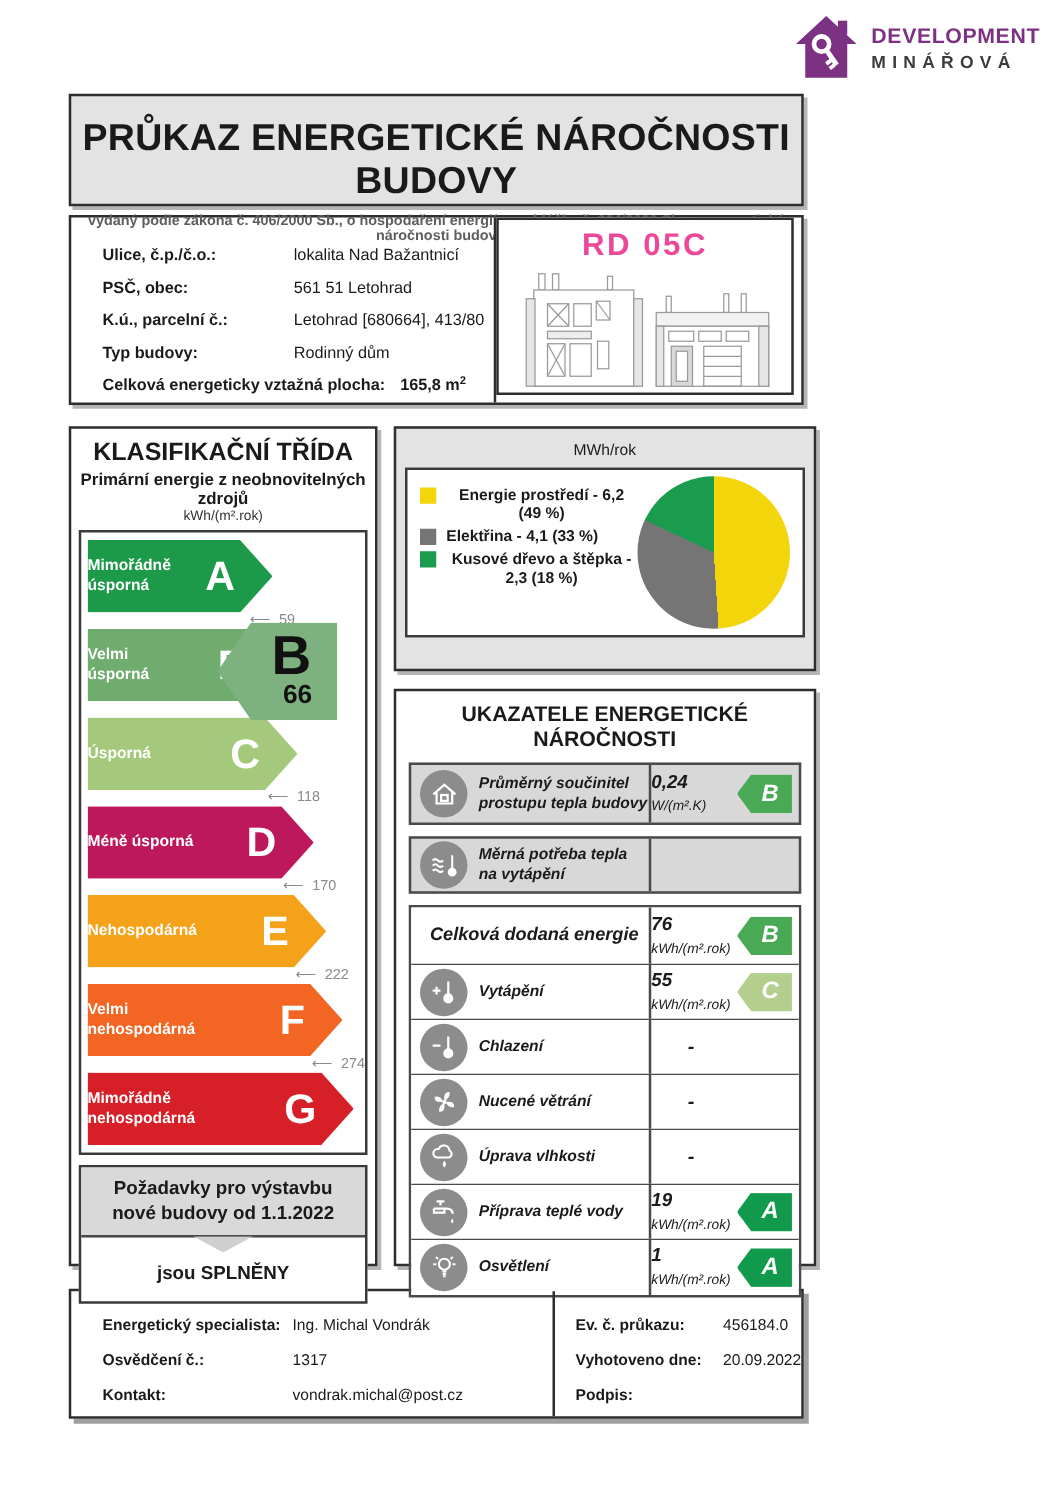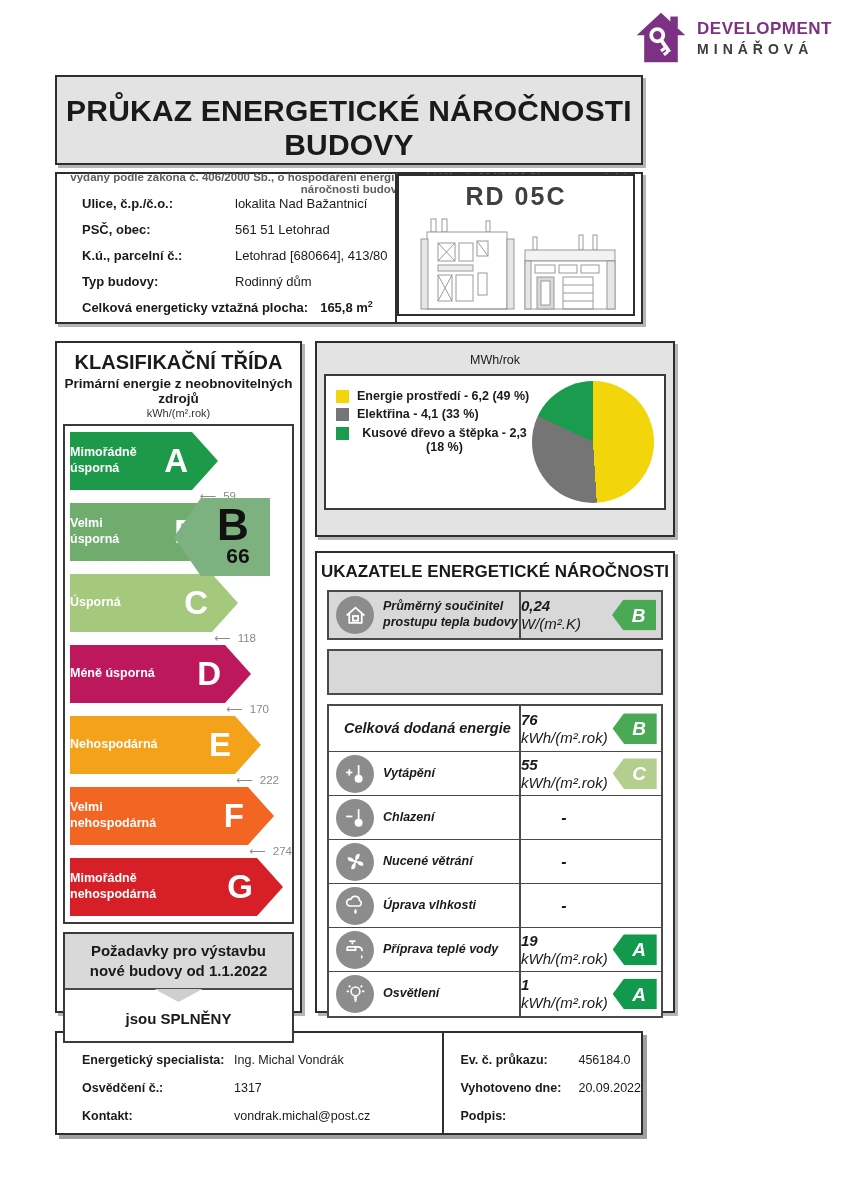--- a/index.html
+++ b/index.html
@@ -30,21 +30,21 @@
   .info-box { margin-top:7px; height:152px; display:flex; }
   .info-left { width:466px; border-right:2px solid #2e2e2e; padding:16px 0 0 25px; }
   .f-row { height:26px; display:flex; align-items:center; font-size:13px; }
   .f-label { font-weight:bold; width:153px; flex:none; }
   .f-value { }
   .f-row.area .f-label { width:auto; margin-right:12px; }
   .f-row.area .f-value { font-weight:bold; }
   sup { font-size:9px; }
   .info-right { flex:1; display:flex; justify-content:flex-end; }
   .rd-box { width:238px; height:142px; margin-right:6px; border:2px solid #2e2e2e; background:#fff; text-align:center; padding-top:6px; }
-  .rd-title { font-size:25px; font-weight:bold; color:#404040; letter-spacing:2px; }
+  .rd-title { font-size:25px; font-weight:bold; color:#ec4899; letter-spacing:2px; }
   .rd-svg { width:214px; height:100px; margin-top:2px; }
 
   
   .columns { margin-top:17px; display:flex; gap:13px; }
   .class-box { width:365px; height:672px; padding-top:8px; }
   .col-right { width:360px; }
 
   .cls-title { text-align:center; font-size:20px; font-weight:bold; }
   .cls-subtitle { text-align:center; font-size:13.5px; font-weight:bold; margin-top:2px; }
   .cls-unit { text-align:center; font-size:11px; color:#333; margin-top:1px; }
@@ -86,21 +86,21 @@
   .ind-row { display:flex; align-items:stretch; }
   .boxed { border:2px solid #4a4a4a; margin-bottom:9px; }
   .gray { background:#d8d8d8; }
   .cell-l { width:192px; flex:none; border-right:2px solid #4a4a4a; display:flex; align-items:center; padding-left:7px; }
   .cell-v { flex:1; display:flex; align-items:center; justify-content:center; position:relative; padding-right:54px; }
   .icon-circle { width:38px; height:38px; border-radius:50%; background:#8c8c8c; flex:none; display:flex; align-items:center; justify-content:center; margin-right:9px; }
   .icon-circle svg { width:25px; height:25px; }
   .lbl { font-size:12.5px; font-weight:bold; line-height:1.25; }
   .lbl.big { font-size:14.5px; padding-left:8px; }
   .val b { font-size:15px; }
-  .unit { font-size:15px;text-align:center; }
+  .unit { font-size:11px;text-align:center; }
   .badge { position:absolute; right:5px; top:50%; transform:translateY(-50%); width:44px; height:31px;
     clip-path:polygon(0 50%, 26% 0, 100% 0, 100% 100%, 26% 100%);
     color:#fff; font-size:19px; font-weight:bold; display:flex; align-items:center; justify-content:center; padding-left:9px; }
   .row-h50 { height:50px; }
   .row-h46 { height:46px; }
   .ind-table { border:2px solid #4a4a4a; }
   .ind-table .ind-row { height:44px; border-bottom:1px solid #4a4a4a; background:#fff; }
   .ind-table .ind-row:first-child { height:46px; }
   .ind-table .ind-row:last-child { border-bottom:none; }
   .dash { font-size:16px; font-weight:bold; }
@@ -315,20 +315,32 @@
                 </span>
                 <span class="lbl">Průměrný součinitel prostupu tepla budovy</span>
               </div>
               <div class="cell-v">
                 <span class="val"><b>0,24</b> <span class="unit">W/(m².K)</span></span>
                 <span class="badge" style="background: rgb(74, 169, 84);">B</span>
               </div>
             </div>
 
             <div class="ind-row boxed gray row-h46">
+              <div class="cell-l">
+                <span class="icon-circle">
+                  <svg viewBox="0 0 24 24" fill="none" stroke="#fff" stroke-width="1.6">
+                    <path d="M3 8 q2 -2 4 0 t4 0"></path>
+                      <path d="M3 12 q2 -2 4 0 t4 0"></path>
+                      <path d="M3 16 q2 -2 4 0 t4 0"></path>
+                    <line x1="18" y1="4" x2="18" y2="14"></line>
+                      <circle cx="18" cy="17" r="2.6" fill="#fff"></circle>
+                  </svg>
+                </span>
+                <span class="lbl">Měrná potřeba tepla na vytápění</span>
+              </div>
             </div>
 
             <div class="ind-table">
               <div class="ind-row gray">
                 <div class="cell-l">
                   <span class="lbl big">Celková dodaná energie</span>
                 </div>
                 <div class="cell-v">
                   <span class="val"><b>76</b> <span class="unit">kWh/(m².rok)</span></span>
                   <span class="badge" style="background: rgb(74, 169, 84);">B</span>

